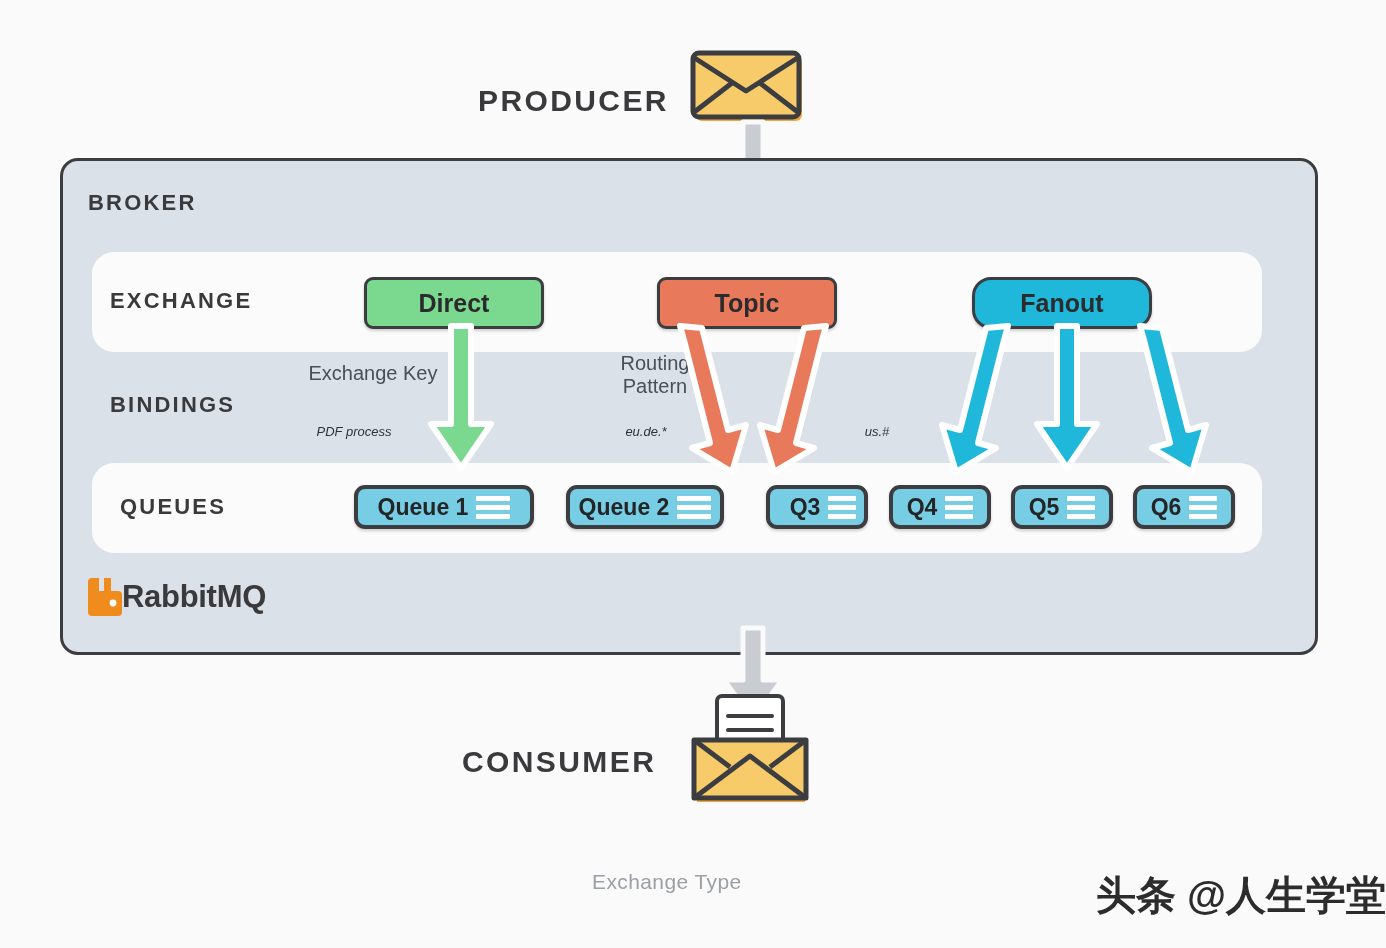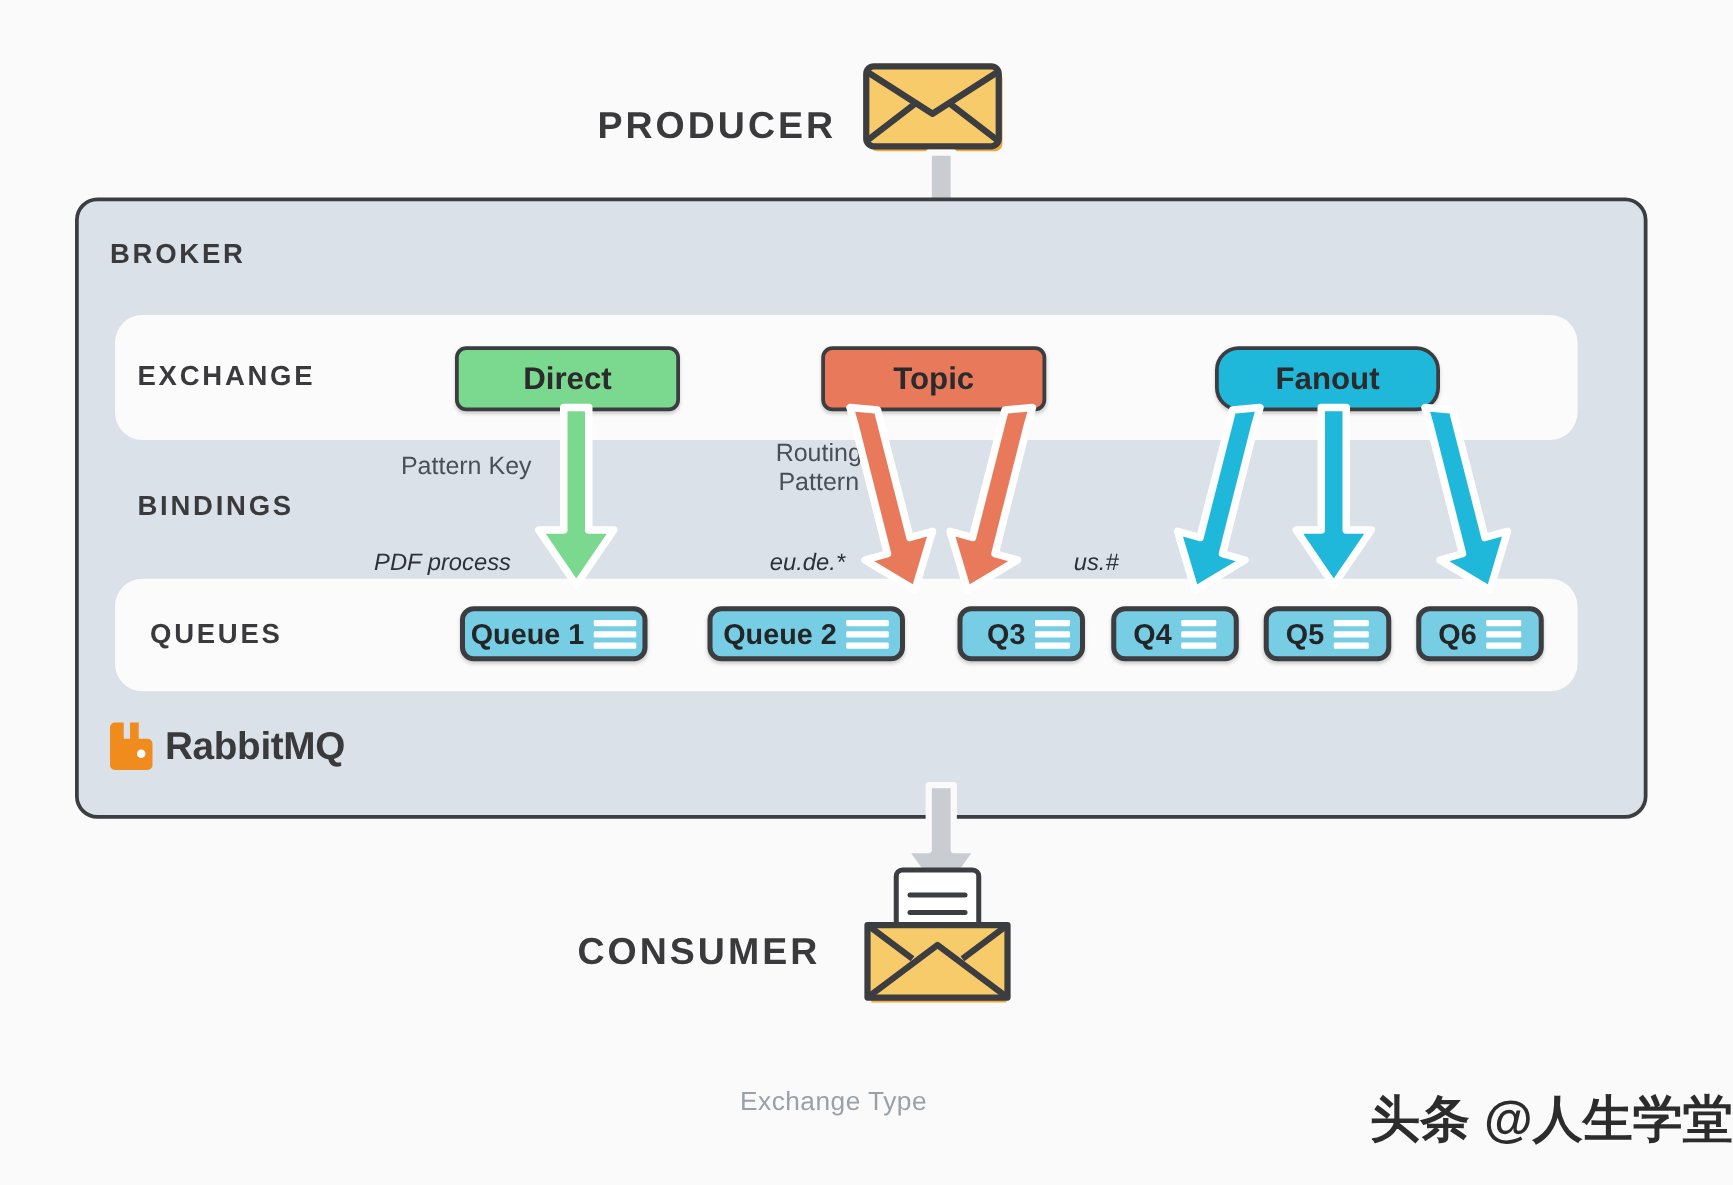--- a/index.html
+++ b/index.html
@@ -18,21 +18,21 @@
     color:#3a3a3c;font-size:30px;
   }
   .lbl-section{
     font-weight:bold;letter-spacing:2.2px;
     color:#3a3a3c;font-size:22px;
   }
   .bind-title{
     color:#4a4f57;font-size:20px;line-height:23px;text-align:center;
   }
   .bind-key{
-    color:#2e3238;font-size:19px;font-style:italic;text-align:center;margin-top:16px;
+    color:#2e3238;font-size:13px;font-style:italic;text-align:center;
   }
   .caption{
     color:#9aa0a6;font-size:21px;letter-spacing:.4px;
   }
   .watermark{
     color:#2c2c2c;font-size:40px;font-weight:bold;white-space:nowrap;
   }
 
   
   #broker{
@@ -71,21 +71,21 @@
     box-shadow:0 2px 3px rgba(0,0,0,.18);
   }
   .qlines{display:flex;flex-direction:column;gap:4px;width:34px;}
   .qlines i{display:block;height:5px;background:#ffffff;border-radius:1px;}
   .qlines.small{width:28px;}
 
   
   .env{position:absolute;}
 
   
-  #rabbit-logo{left:88px;top:578px;display:flex;align-items:center;gap:10px;}
+  #rabbit-logo{left:88px;top:578px;display:flex;align-items:center;}
   #rabbit-logo .rtext{font-size:31px;font-weight:bold;color:#3a3a3c;letter-spacing:-.3px;}
 
   svg{display:block;overflow:visible;}
 </style>
 </head>
 <body>
 
 <div class="stage">
 
   <div class="abs cap-big" style="left:478px;top:84px;">PRODUCER</div>
@@ -119,21 +119,21 @@
   <div class="abs exchange-chip" id="ex-topic">
     <span>Topic</span>
   </div>
   <div class="abs exchange-chip" id="ex-direct">
     <span>Direct</span>
   </div>
   <div class="abs exchange-chip" id="ex-fanout">
     <span>Fanout</span>
   </div>
 
-  <div class="abs bind-title" style="left:300px;top:362px;width:146px;">Pattern Key</div>
+  <div class="abs bind-title" style="left:300px;top:362px;width:146px;">Exchange Key</div>
   <div class="abs bind-key" style="left:274px;top:424px;width:160px;">PDF process</div>
 
   <div class="abs bind-title" style="left:592px;top:352px;width:126px;">Routing Pattern</div>
   <div class="abs bind-key" style="left:576px;top:424px;width:140px;">eu.de.*</div>
   <div class="abs bind-key" style="left:822px;top:424px;width:110px;">us.#</div>
 
   <div class="abs" style="left:425px;top:326px;">
     <svg width="72" height="148" viewBox="0 0 72 148">
       <path d="M26 0 L46 0 L46 98 L66 98 L36 142 L6 98 L26 98 Z" fill="#7bd88f" stroke="#ffffff" stroke-width="6" stroke-linejoin="round"></path>
     </svg>
@@ -159,21 +159,21 @@
     <svg width="72" height="148" viewBox="0 0 72 148">
       <path d="M26 0 L46 0 L46 98 L66 98 L36 142 L6 98 L26 98 Z" fill="#1fb8da" stroke="#ffffff" stroke-width="6" stroke-linejoin="round"></path>
     </svg>
   </div>
   <div class="abs" style="left:1110px;top:326px;">
     <svg width="110" height="148" viewBox="0 0 110 148">
       <path d="M30 0 L52 2 L78 104 L96 99 L82 146 L42 122 L60 117 L34 14 Z" fill="#1fb8da" stroke="#ffffff" stroke-width="6" stroke-linejoin="round"></path>
     </svg>
   </div>
 
-  <div class="abs queue-chip" style="left:368px;top:485px;width:150px;">
+  <div class="abs queue-chip" style="left:354px;top:485px;width:180px;">
     <span>Queue 1</span>
     <span class="qlines">
         <i></i>
         <i></i>
         <i></i>
       </span>
   </div>
   <div class="abs queue-chip" style="left:566px;top:485px;width:158px;">
     <span>Queue 2</span>
     <span class="qlines">

